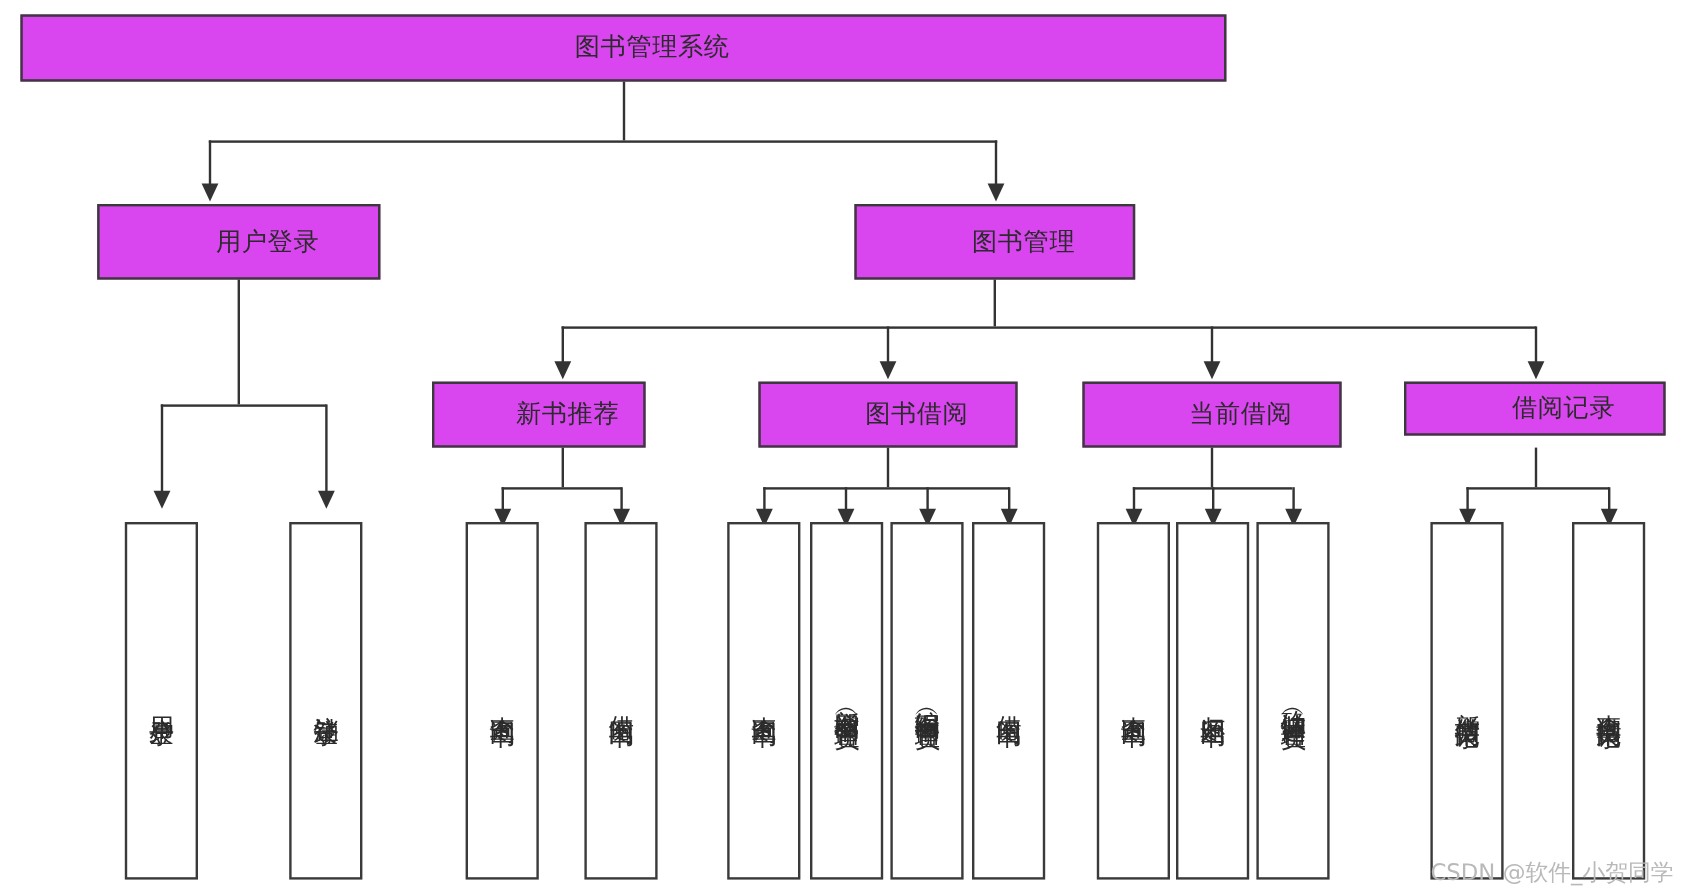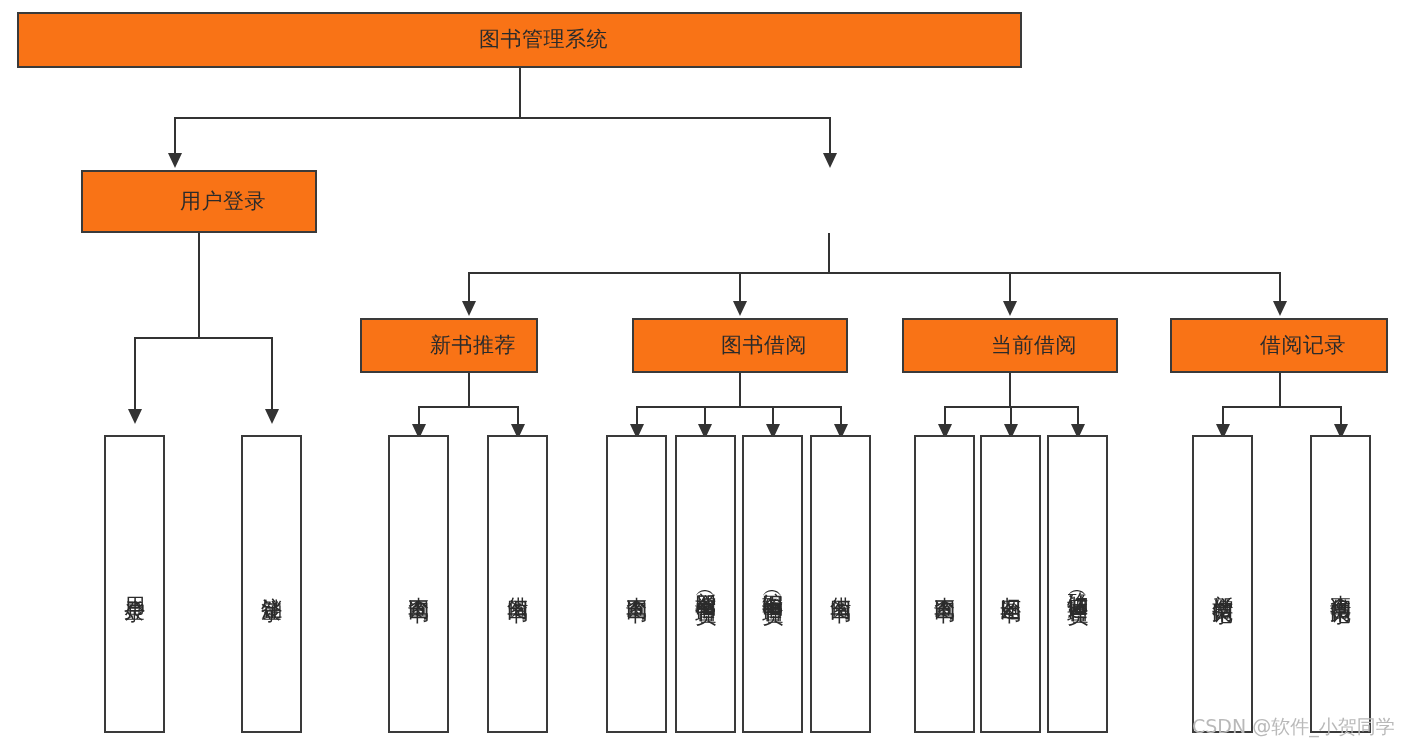--- a/index.html
+++ b/index.html
@@ -15,21 +15,21 @@
     width: 1405px;
     height: 747px;
     background: #ffffff;
     overflow: hidden;
   }
 
   
   .node {
     position: absolute;
     box-sizing: border-box;
-    background: #f97316;
+    background: #d946ef;
     border: 2px solid #333333;
     display: flex;
     align-items: center;
     justify-content: center;
     padding-left: 48px;
   }
   .node.root,
   .node.lvl2,
   .node.lvl3 {
     border-width: 2px;
@@ -109,20 +109,23 @@
 
   <div class="vline" style="left:174px; top:117px; height:38px;"></div>
   <div class="arrow" style="left:168px; top:153px;"></div>
   <div class="vline" style="left:829px; top:117px; height:38px;"></div>
   <div class="arrow" style="left:823px; top:153px;"></div>
 
   <div class="node lvl2" style="left:81px; top:170px; width:236px; height:63px;">
     <span class="node-label">用户登录</span>
   </div>
 
+  <div class="node lvl2" style="left:712px; top:170px; width:234px; height:63px;">
+    <span class="node-label">图书管理</span>
+  </div>
 
   <div class="vline" style="left:198px; top:233px; height:104px;"></div>
   <div class="hline" style="left:134px; top:337px; width:138px;"></div>
   <div class="vline" style="left:134px; top:337px; height:74px;"></div>
   <div class="arrow" style="left:128px; top:409px;"></div>
   <div class="vline" style="left:271px; top:337px; height:74px;"></div>
   <div class="arrow" style="left:265px; top:409px;"></div>
 
   <div class="vline" style="left:828px; top:233px; height:39px;"></div>
   <div class="hline" style="left:468px; top:272px; width:812px;"></div>
@@ -137,21 +140,21 @@
 
   <div class="node lvl3" style="left:360px; top:318px; width:178px; height:55px;">
     <span class="node-label">新书推荐</span>
   </div>
   <div class="node lvl3" style="left:632px; top:318px; width:216px; height:55px;text-align:center;">
     <span class="node-label">图书借阅</span>
   </div>
   <div class="node lvl3" style="left:902px; top:318px; width:216px; height:55px;">
     <span class="node-label">当前借阅</span>
   </div>
-  <div class="node lvl3" style="left:1170px; top:318px; width:218px; height:55px;">
+  <div class="node lvl3" style="left:1170px; top:318px; width:218px; height:45px;">
     <span class="node-label">借阅记录</span>
   </div>
 
   <div class="vline" style="left:468px; top:373px; height:33px;"></div>
   <div class="hline" style="left:418px; top:406px; width:100px;"></div>
   <div class="vline" style="left:418px; top:406px; height:20px;"></div>
   <div class="arrow" style="left:412px; top:424px;"></div>
   <div class="vline" style="left:517px; top:406px; height:20px;"></div>
   <div class="arrow" style="left:511px; top:424px;"></div>
 

